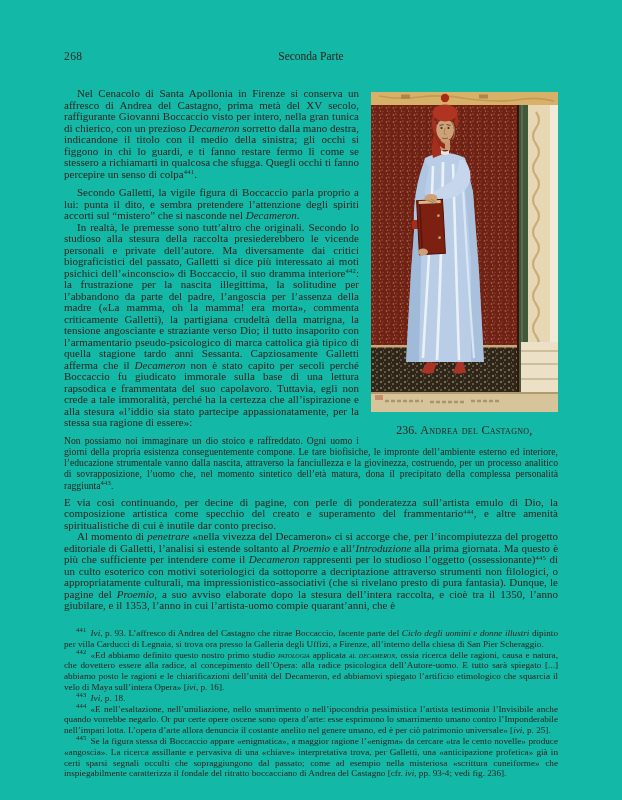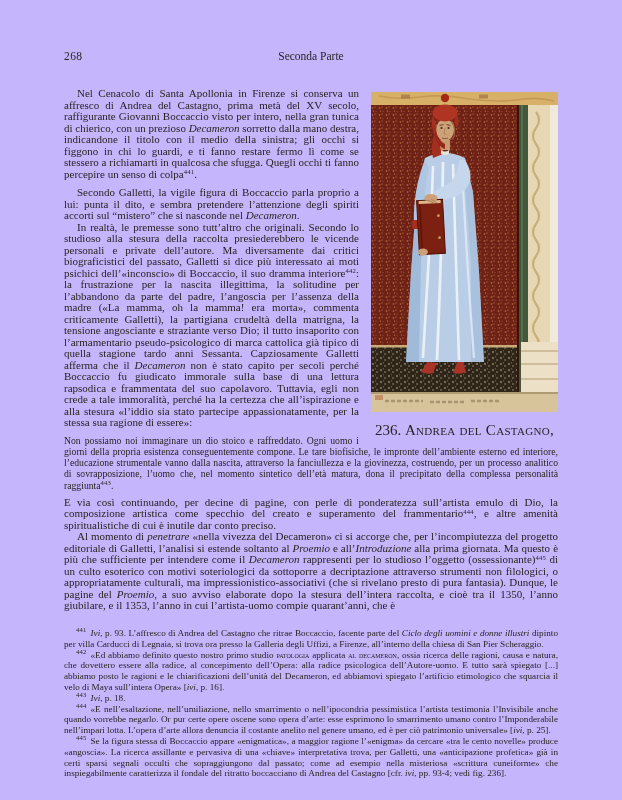--- a/index.html
+++ b/index.html
@@ -1,39 +1,39 @@
 <!DOCTYPE html>
 <html lang="it"><head>
 <meta charset="utf-8">
 <style>
   html,body { margin:0; padding:0; }
   .page {
     position:relative; width:622px; height:800px; overflow:hidden;
-    background:#c4b5fd; color:#2a2420;
+    background:#14b8a6; color:#2a2420;
     font-family:"Liberation Serif","DejaVu Serif",serif;
   }
   .content { position:absolute; left:64px; top:50px; width:494px; }
   .header { position:relative; height:15px; font-size:11.5px; }
   .pagenum { position:absolute; left:0; top:0; letter-spacing:.4px; }
   .running { position:absolute; left:0; right:0; top:0; text-align:center; }
   .body { margin-top:23px; font-size:11px; line-height:11.5px; text-align:justify; }
   .figure { float:right; width:187px; margin:4px 0 8px 12px; }
   .figure svg { display:block; }
-  .caption { margin-top:12px; text-align:center; font-size:15px; line-height:13.5px; font-variant:normal; }
+  .caption { margin-top:12px; text-align:center; font-size:12px; line-height:13.5px; font-variant:normal; }
   .cap-artist { font-variant:small-caps; letter-spacing:.3px; }
   .cap-title { font-style:italic; }
   .body p { margin:0; }
   .body p.indent { text-indent:13px; }
   .body p.gap { margin-top:7px; }
   .body p.quote { font-size:9.7px; line-height:11.3px; margin:6px 0; }
   sup { font-size:6.6px; line-height:0; vertical-align:baseline; position:relative; top:-3.5px; letter-spacing:.2px; }
   .footnotes { margin-top:16px; font-size:9.2px; line-height:10.8px; text-align:justify; }
   .footnotes p { margin:0; text-indent:12px; }
   .fnnum { margin-right:4px; }
-  .sc { font-variant:small-caps; }
+  .sc { font-variant:small-caps;font-style:italic; }
 </style>
 </head>
 <body>
 
 <div class="page">
   <div class="content">
 
     <div class="header">
       <span class="pagenum">268</span>
       <span class="running">Seconda Parte</span>

